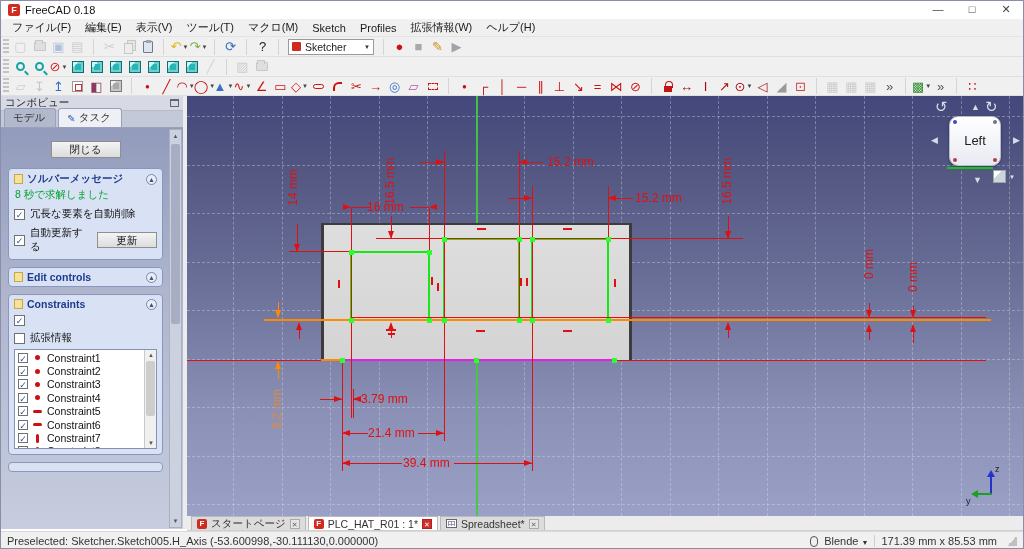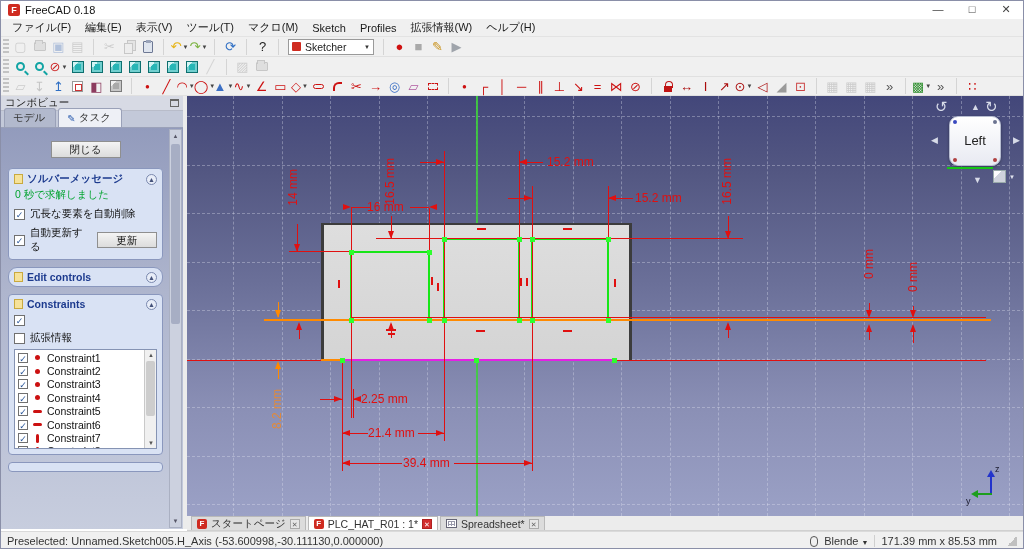--- a/index.html
+++ b/index.html
@@ -431,33 +431,33 @@
   </div>
   <div class="pcontent">
     <div class="close-btn">閉じる</div>
 
     <div class="tbox">
       <div class="tbox-h">
         <span class="note-ico"></span>
         <span class="tbox-title">ソルバーメッセージ</span>
         <span class="coll-btn">▲</span>
       </div>
-      <div class="green-msg">0 秒で求解しました</div>
+      <div class="green-msg">8 秒で求解しました</div>
       <div class="chk-row">
           <span class="chk">✓</span>
           <span>冗長な要素を自動削除</span>
         </div>
       <div class="chk-row">
           <span class="chk">✓</span>
           <span>自動更新する</span>
         <span class="upd-btn">更新</span>
         </div>
     </div>
 
-    <div class="tbox" style="padding-bottom:3px;border-radius:9px;">
+    <div class="tbox" style="padding-bottom:3px;">
       <div class="tbox-h" style="margin-bottom:0;">
         <span class="note-ico"></span>
         <span class="tbox-title">Edit controls</span>
         <span class="coll-btn">▲</span>
       </div>
     </div>
 
     <div class="tbox">
       <div class="tbox-h">
         <span class="note-ico"></span>
@@ -665,21 +665,21 @@
     </div>
   <div id="dims">
       <div class="dimlabel vert" style="left: 99px; top: 73px;">14 mm</div>
       <div class="dimlabel" style="left: 180px; top: 104px;">16 mm</div>
       <div class="dimlabel vert" style="left: 196px; top: 62px;">16.5 mm</div>
       <div class="dimlabel" style="left: 360px; top: 59px;">15.2 mm</div>
       <div class="dimlabel" style="left: 448px; top: 95px;">15.2 mm</div>
       <div class="dimlabel vert" style="left: 533px; top: 62px;">16.5 mm</div>
       <div class="dimlabel vert" style="left: 675px; top: 153px;">0 mm</div>
       <div class="dimlabel vert" style="left: 719px; top: 166px;">0 mm</div>
-      <div class="dimlabel" style="left: 174px; top: 296px;">2.25 mm</div>
+      <div class="dimlabel" style="left: 174px; top: 296px;">3.79 mm</div>
       <div class="dimlabel" style="left: 181px; top: 330px;">21.4 mm</div>
       <div class="dimlabel" style="left: 216px; top: 360px;">39.4 mm</div>
       <div class="dimlabel vert orange" style="left: 83px; top: 293px;">8.2 mm</div>
     </div>
 
   <span class="navcurve" style="left:748px;top:2px;">↺</span>
   <span class="navcurve" style="left:798px;top:2px;">↻</span>
   <span class="navarr" style="left:784px;top:6px;">▲</span>
   <span class="navarr" style="left:744px;top:39px;">◀</span>
   <span class="navarr" style="left:826px;top:39px;">▶</span>
@@ -711,21 +711,21 @@
       <span>PLC_HAT_R01 : 1*</span>
       <span class="mclose">✕</span>
     </div>
     <div class="mtab">
       <span class="sheet-ico"></span>
       <span>Spreadsheet*</span>
       <span class="mclose">✕</span>
     </div>
   </div>
 <div id="statusbar">
-  <span>Preselected: Unnamed.Sketch005.H_Axis (-53.600998,-30.111130,0.000000)</span>
+  <span>Preselected: Sketcher.Sketch005.H_Axis (-53.600998,-30.111130,0.000000)</span>
   <div id="status-right">
     <span class="mouse-ico"></span>
     <span><span>Blende</span> <span style="font-size:7px;">▼</span></span>
     <span class="sdiv"></span>
     <span>171.39 mm x 85.53 mm</span>
     <span class="grip-corner"></span>
   </div>
 </div>
 
 </body></html>

